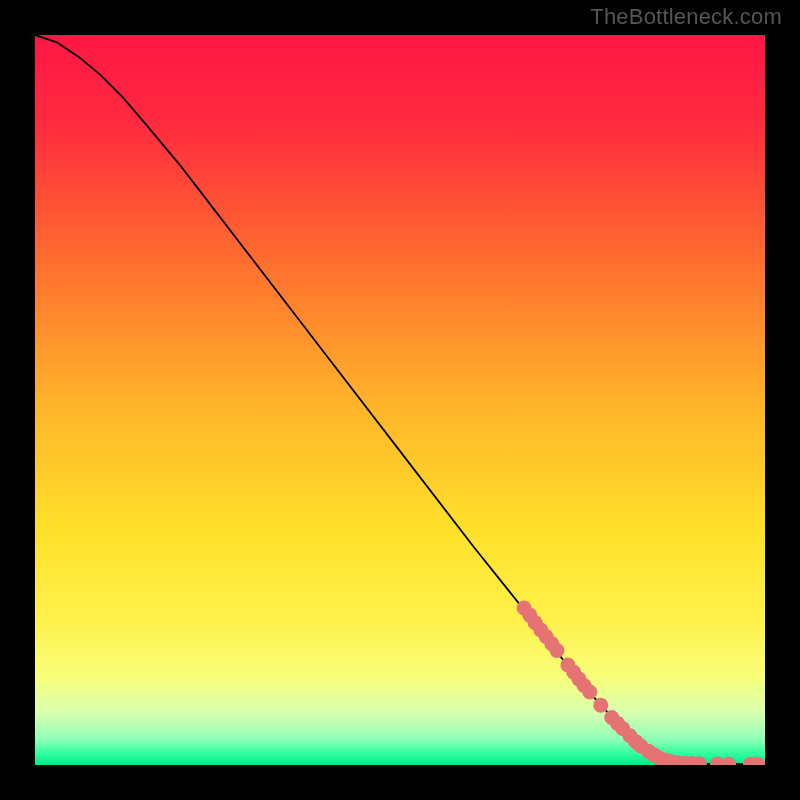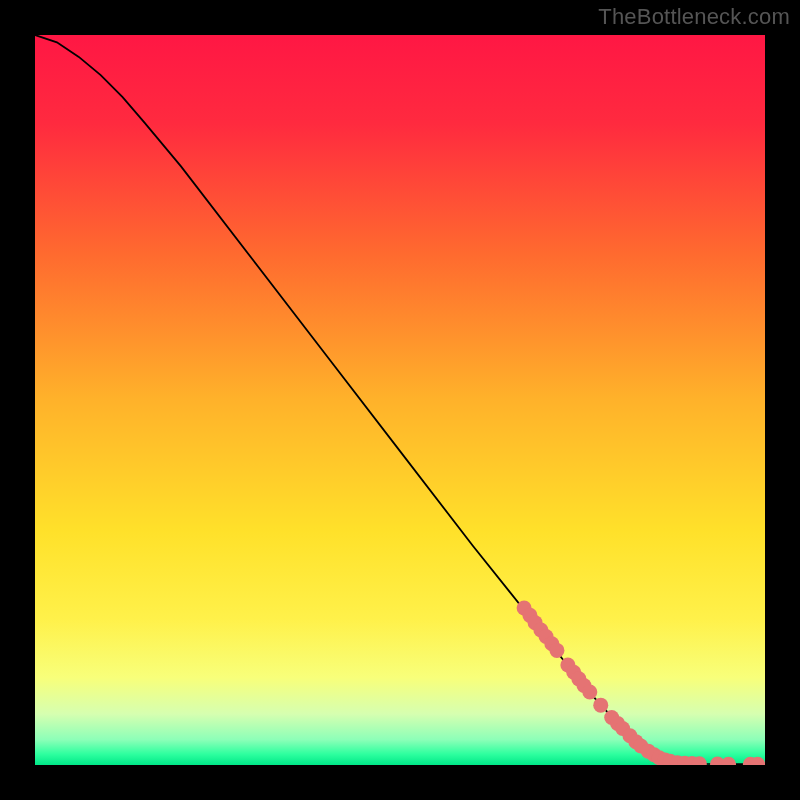--- a/index.html
+++ b/index.html
@@ -13,21 +13,21 @@
   }
   .outer {
     position: relative;
     width: 800px;
     height: 800px;
     background: #000;
   }
   .watermark {
     position: absolute;
     top: 4px;
-    right: 10px;
+    right: 18px;
     color: #555;
     font-size: 22px;
     font-weight: 500;
     letter-spacing: 0.2px;
     user-select: none;
   }
   .plot {
     position: absolute;
     left: 35px;
     top: 35px;

